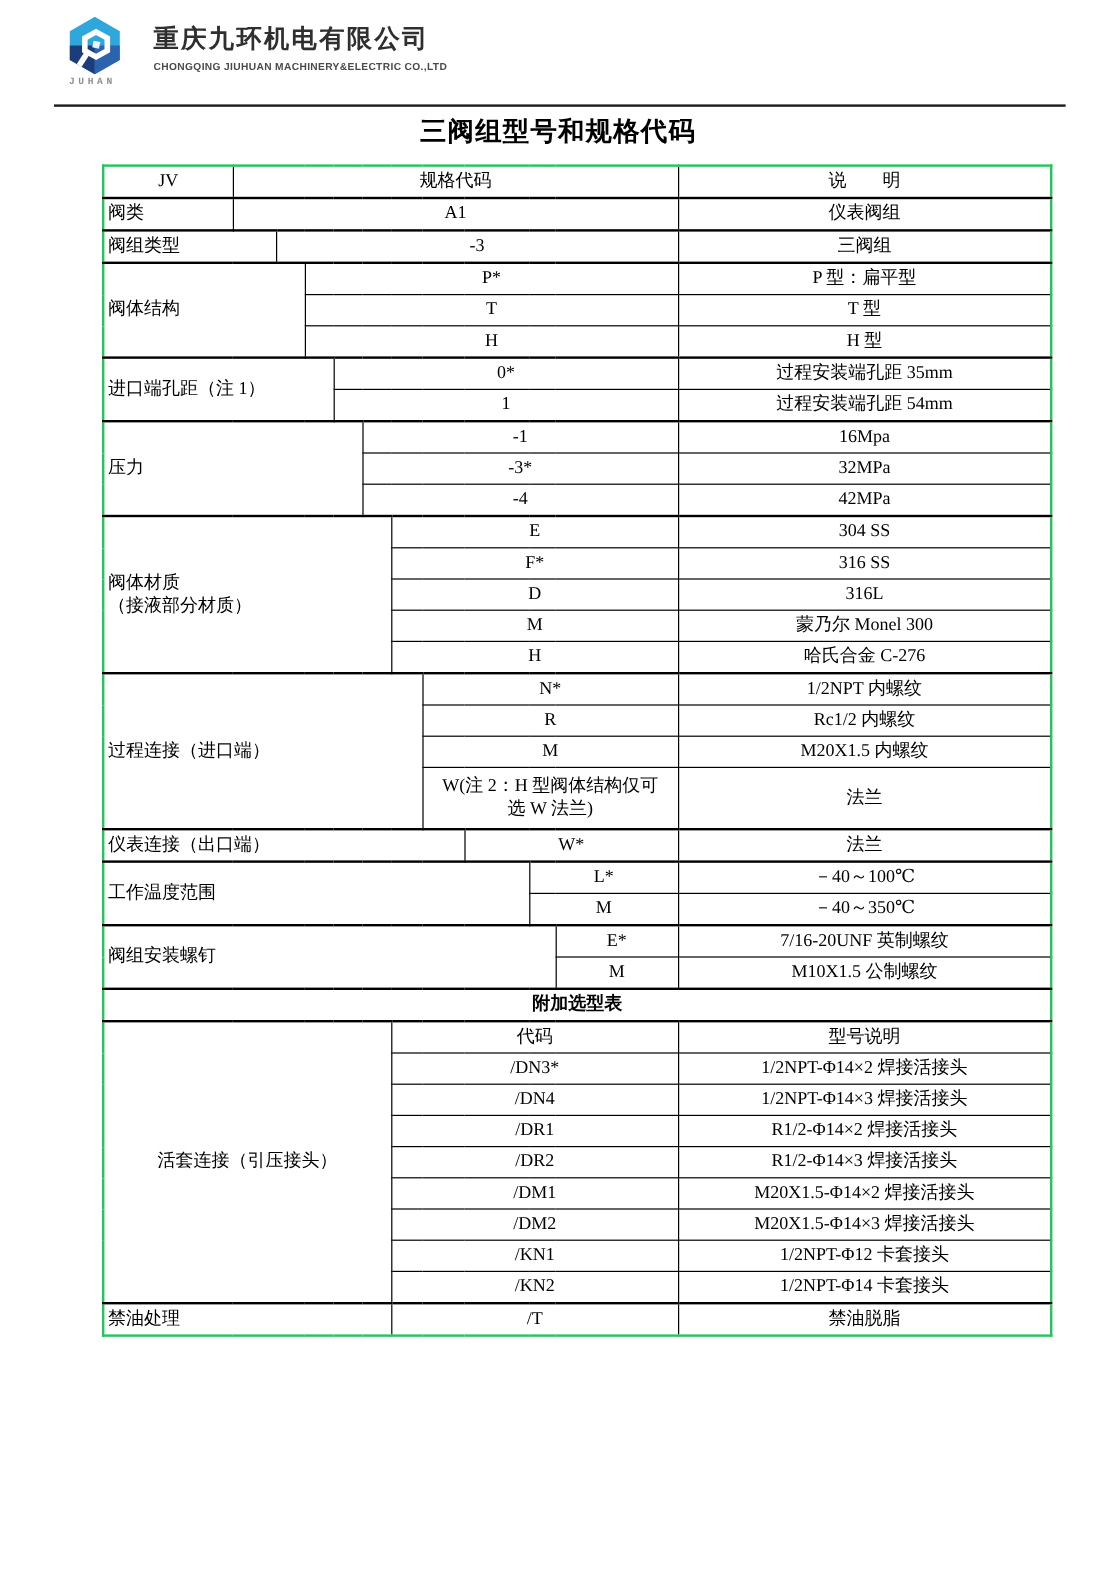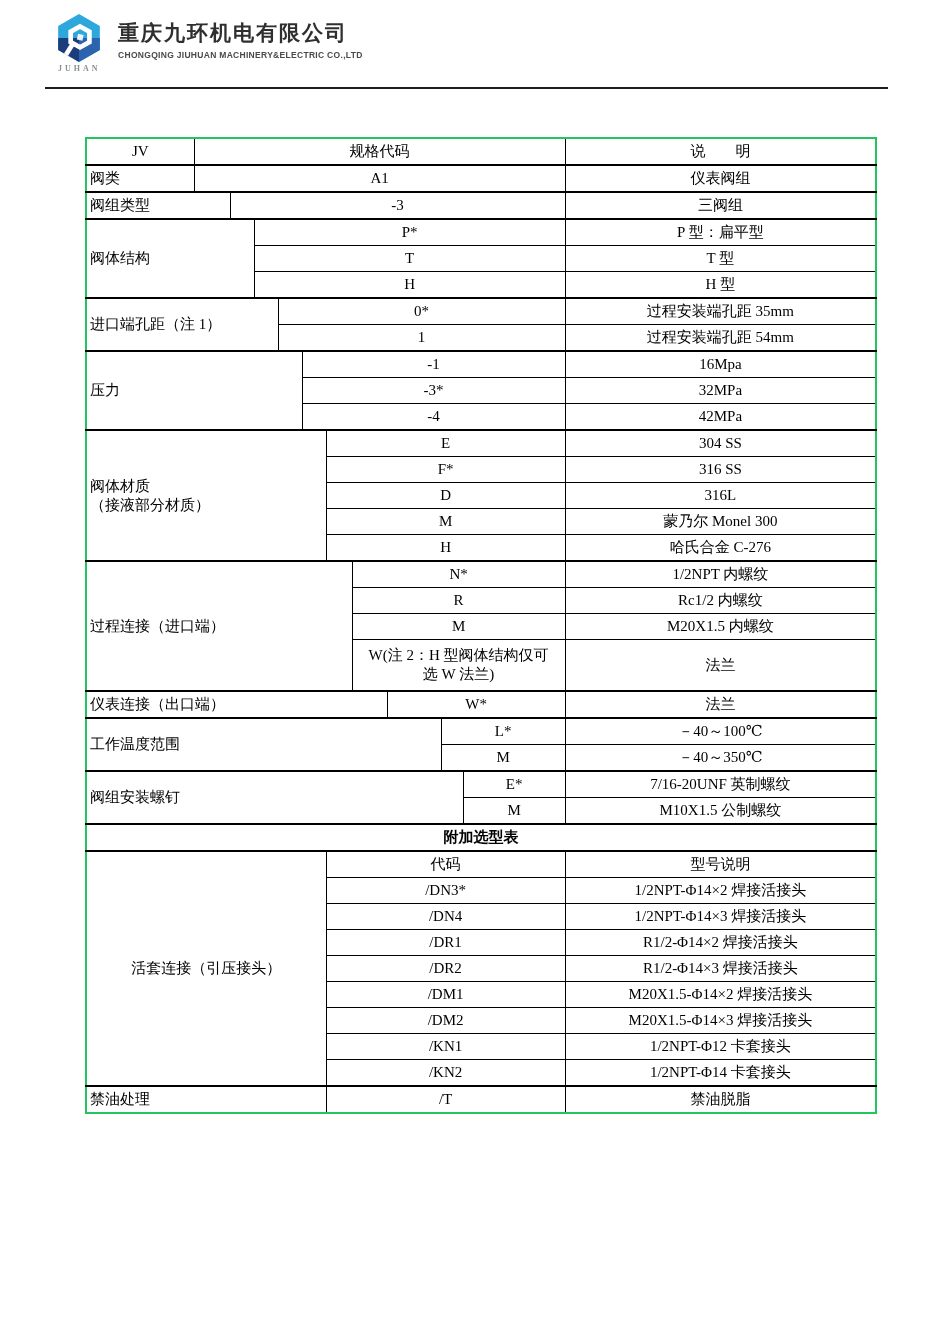--- a/index.html
+++ b/index.html
@@ -5,25 +5,25 @@
   html,body{margin:0;padding:0;background:#ffffff;}
   .page{
     position:relative;width:930px;height:1320px;background:#ffffff;overflow:hidden;
     font-family:"Liberation Serif","DejaVu Serif",serif;color:#000;
   }
   
   .hdr{position:absolute;top:0;left:0;width:930px;height:88px;}
   .logo{position:absolute;left:50px;top:13px;width:58px;height:50px;}
   .logo svg{display:block;width:100%;height:100%;}
   .logo-text{
-    position:absolute;left:58px;top:64px;width:64px;
-    font-family:Liberation Serif, serif;
+    position:absolute;left:45px;top:64px;width:64px;text-align:center;
+    font-family:Liberation Mono, monospace;
     font-size:8px;font-weight:bold;letter-spacing:3px;color:#8b9094;
   }
-  .co-block{position:absolute;left:118px;top:21px;}
+  .co-block{position:absolute;left:128px;top:21px;}
   .co-cn{
     font-family:"Liberation Sans","DejaVu Sans",sans-serif;
     font-size:21px;font-weight:bold;color:#2f2f2f;letter-spacing:2px;line-height:1.1;
   }
   .co-en{
     font-family:"Liberation Sans","DejaVu Sans",sans-serif;
     font-size:8.5px;font-weight:bold;color:#4a4a4a;letter-spacing:0.3px;margin-top:6px;
   }
   .rule{position:absolute;left:45px;top:87px;width:843px;height:2px;background:#1c1c1c;}
   
@@ -66,20 +66,21 @@
       </svg>
     </div>
     <div class="logo-text">JUHAN</div>
     <div class="co-block">
       <div class="co-cn">重庆九环机电有限公司</div>
       <div class="co-en">CHONGQING JIUHUAN MACHINERY&amp;ELECTRIC CO.,LTD</div>
     </div>
     <div class="rule"></div>
   </div>
 
+  <div class="doc-title">三阀组型号和规格代码</div>
 
   <table class="spec">
     <colgroup>
       <col style="width:108px">
         <col style="width:36px">
         <col style="width:24px">
       <col style="width:24px">
         <col style="width:24px">
         <col style="width:24px">
       <col style="width:26px">

